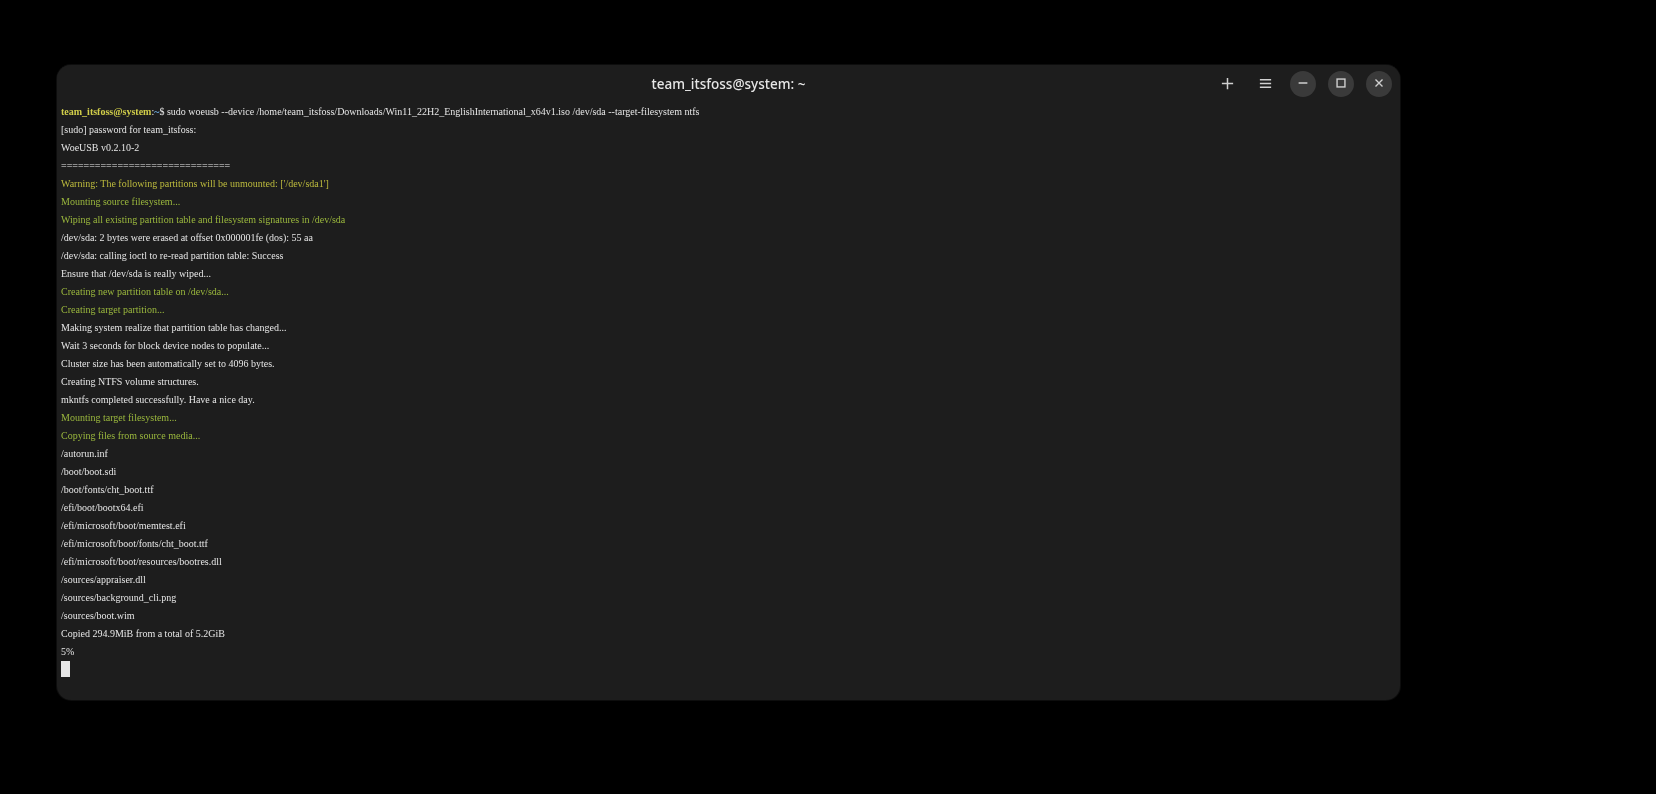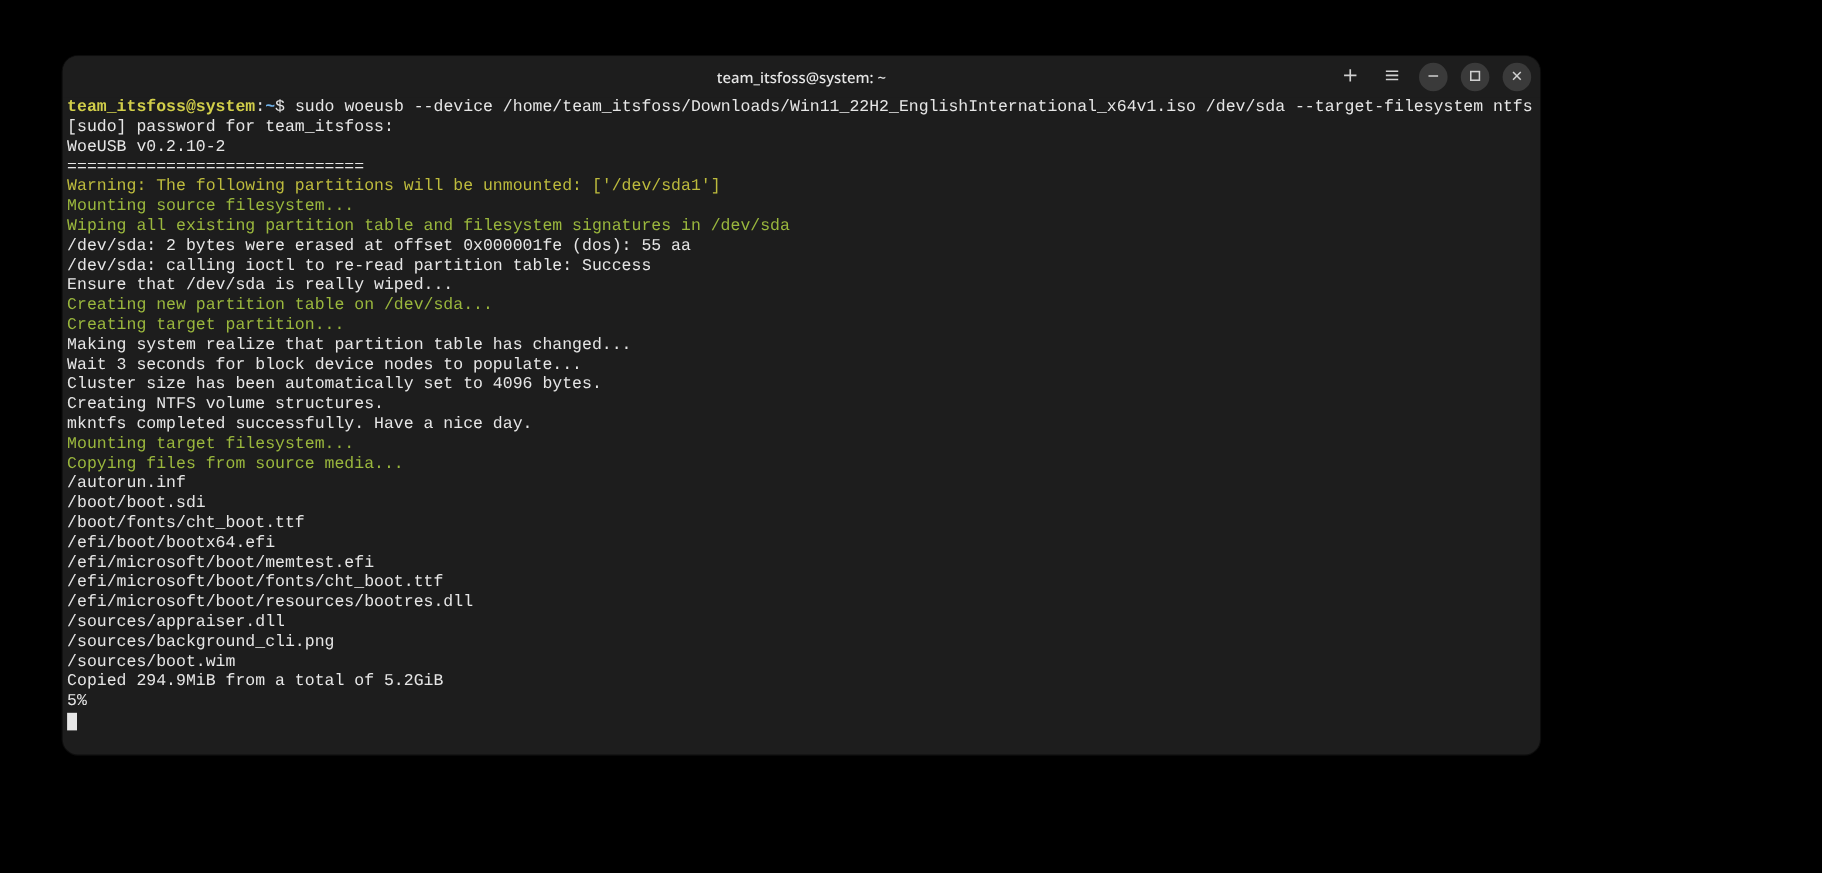--- a/index.html
+++ b/index.html
@@ -7,21 +7,21 @@
     padding: 0;
     width: 1656px;
     height: 794px;
     background: #000;
     overflow: hidden;
     font-family: ui-monospace, "Cascadia Mono", "Source Code Pro", Menlo, Consolas, monospace;
   }
   .window {
     position: absolute;
     left: 57px;
-    top: 51px;
+    top: 65px;
     width: 1343px;
     height: 635px;
     background: #1d1d1d;
     border-radius: 14px;
     box-shadow: 0 0 0 1px rgba(255,255,255,0.05), 0 12px 40px rgba(0,0,0,0.6);
     overflow: hidden;
     display: flex;
     flex-direction: column;
   }
   .titlebar {
@@ -66,22 +66,22 @@
   .ctl.new svg { width: 15px; height: 15px; }
   .ctl.menu svg { width: 15px; height: 15px; }
 
   .term {
     flex: 1 1 auto;
     padding: 0 4px 6px 4px;
     overflow: hidden;
   }
   .term pre {
     margin: 0;
-    font-family: Liberation Mono, monospace;
-    font-size: 15px;
+    font-family: Liberation Serif, serif;
+    font-size: 10px;
     line-height: 18px;
     color: #e6e6e6;
     white-space: pre;
   }
   .c-user { color: #d2cf4a; font-weight: bold; }   
   .c-path { color: #6fb0e6; font-weight: bold; }   
   .c-dol  { color: #e6e6e6; }
   .c-yel  { color: #bdbb3d; }
   .c-grn  { color: #9ab73d; }
   .c-wht  { color: #e6e6e6; }

